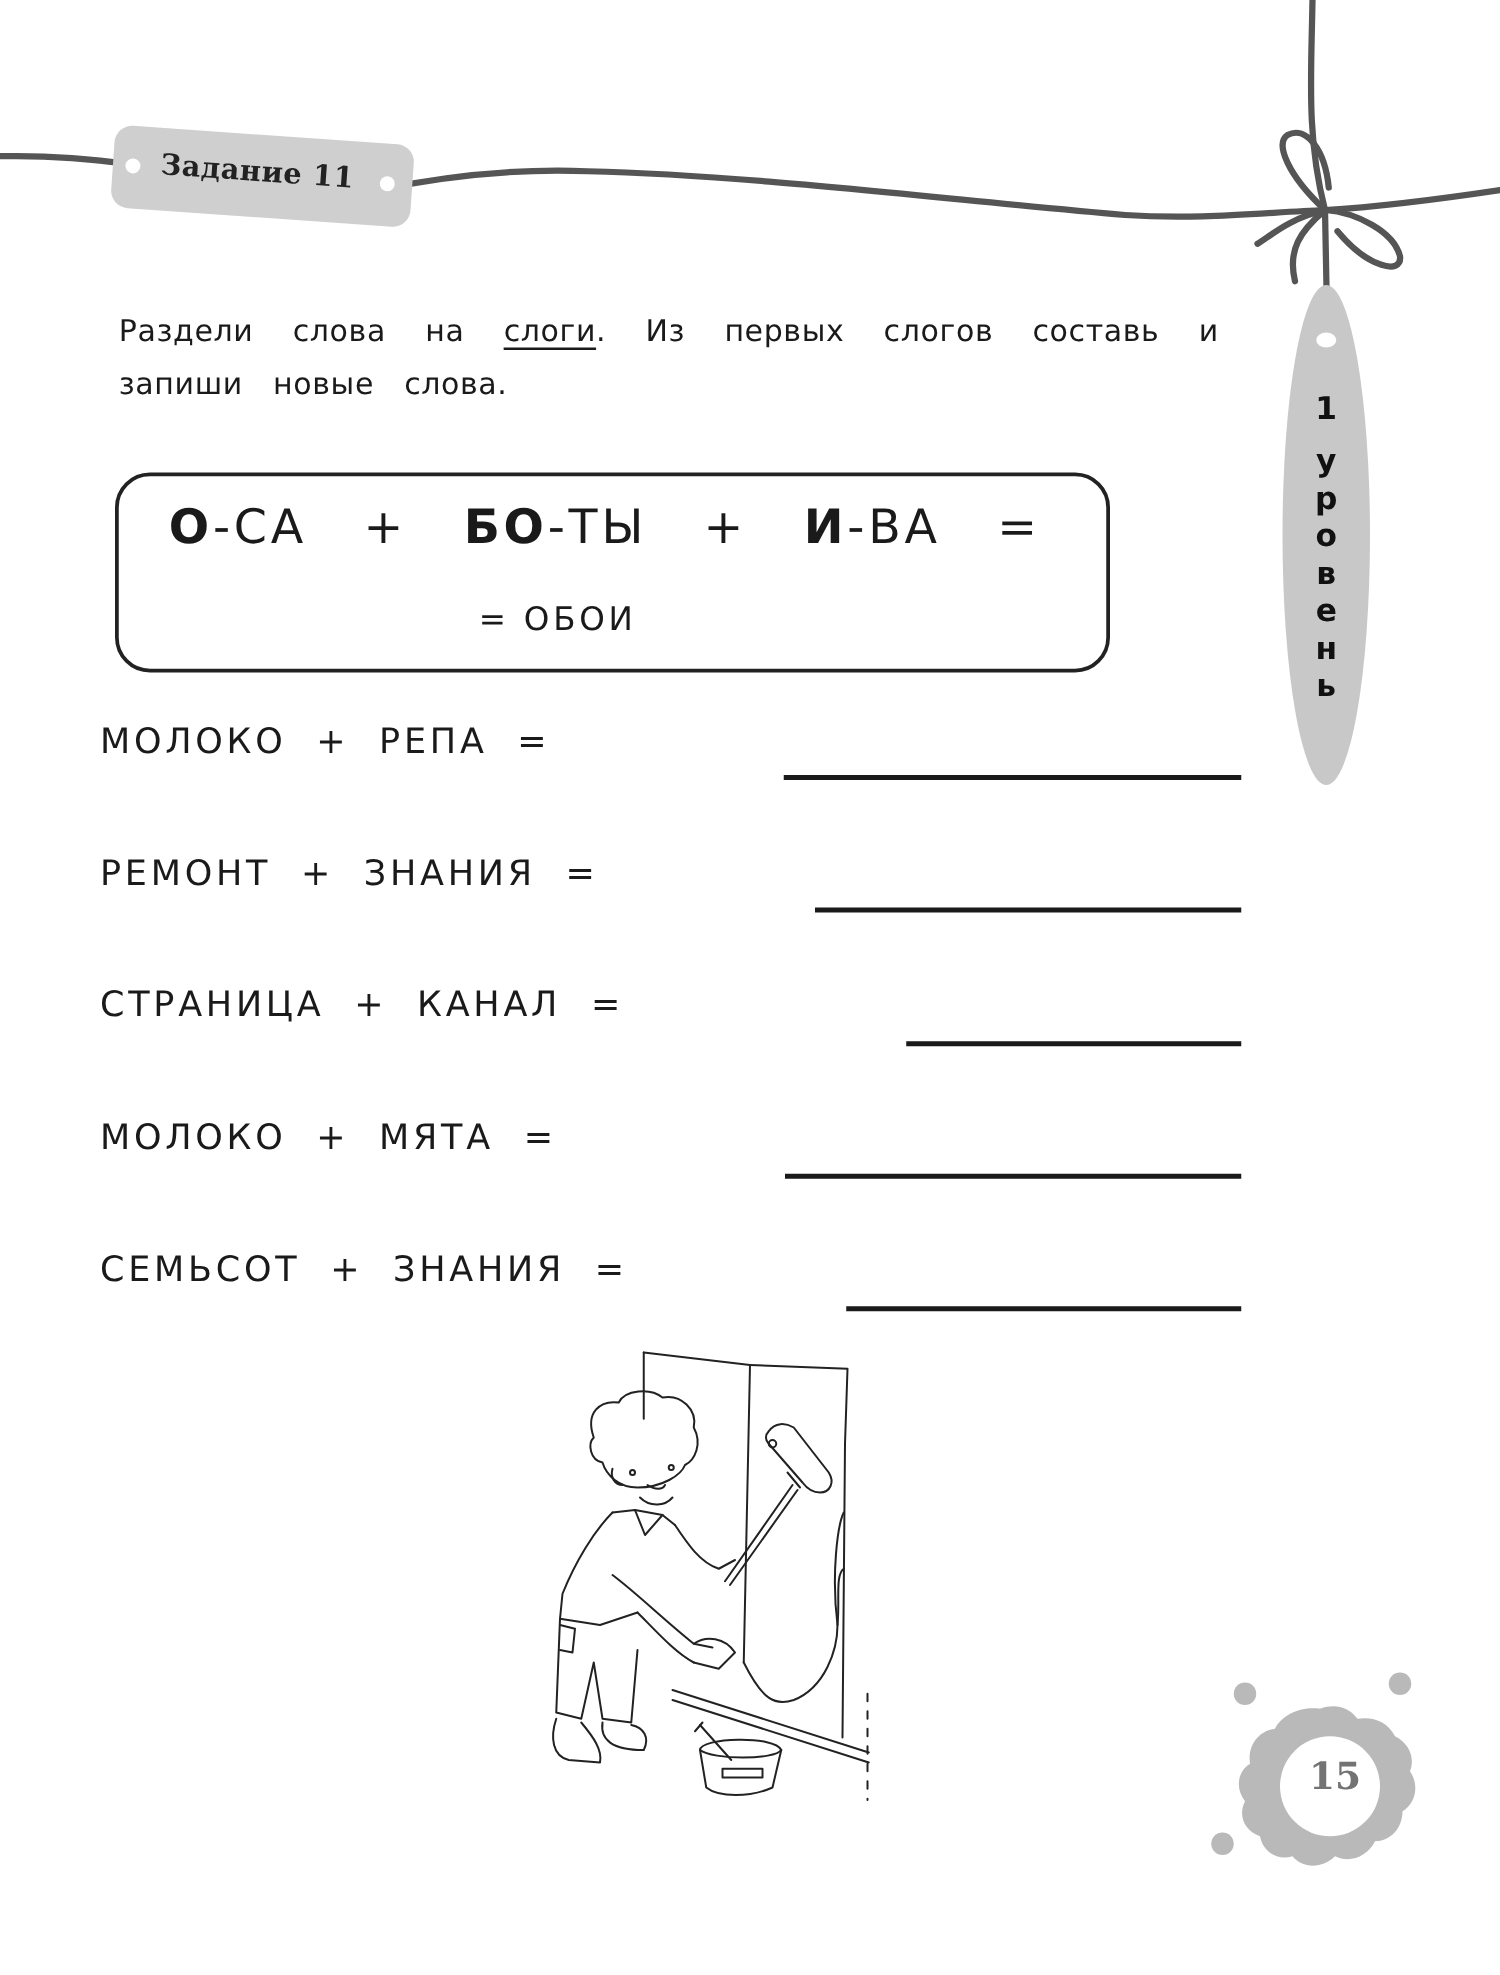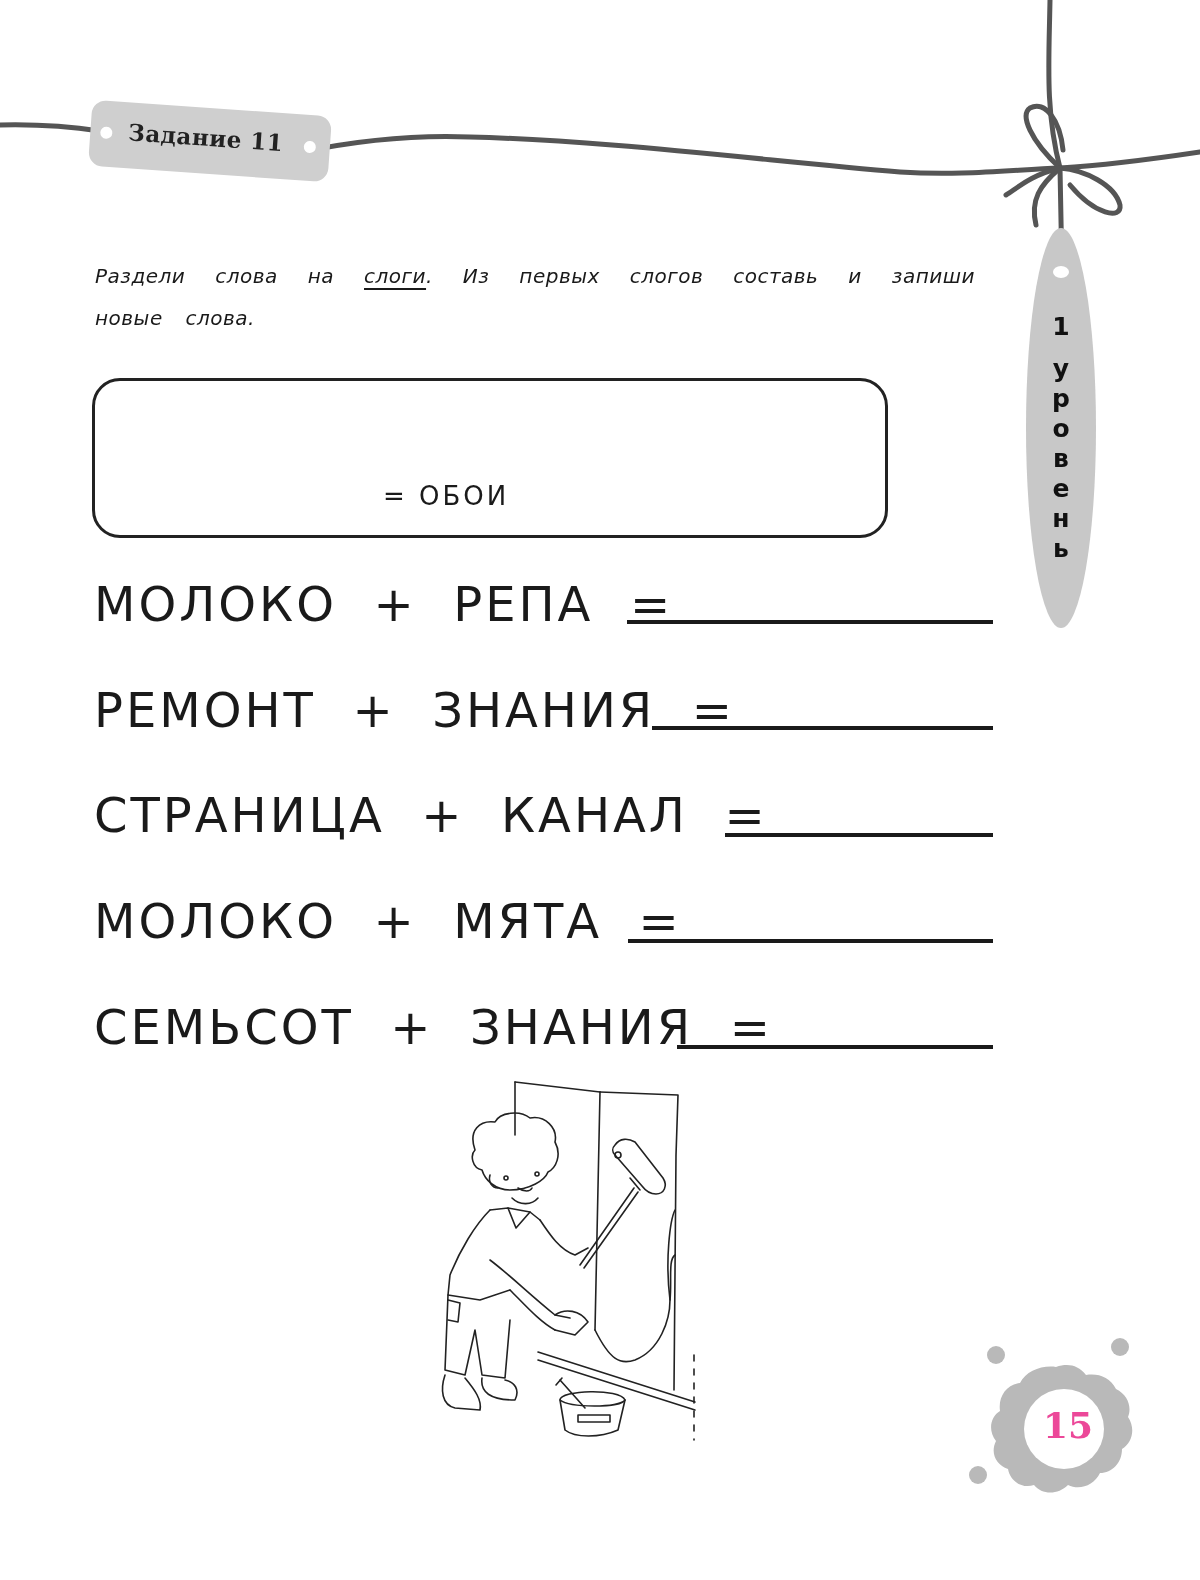--- a/index.html
+++ b/index.html
@@ -8,45 +8,45 @@
     .abs { position: absolute; }
     svg.deco { position: absolute; left: 0; top: 0; pointer-events: none; }
 
     .task-tag { left: 90px; top: 108px; width: 240px; height: 66px;
                 transform: rotate(4deg); background: #cfcfcf; border-radius: 14px; }
     .task-tag .hole { position: absolute; top: 26px; width: 12px; height: 12px;
                 border-radius: 50%; background: #fff; }
     .task-label { position: absolute; left: 38px; top: 16px; font-family: "DejaVu Serif", serif;
                 font-weight: bold; font-size: 23px; color: #222; letter-spacing: 0.5px; white-space: pre; }
 
-    .instructions { left: 95px; top: 255px; width: 880px; font-size: 20px; line-height: 42px;
-                    letter-spacing: 0.5px; word-spacing: 16px; text-align: justify; font-weight: 500; font-style: italic; }
+    .instructions { left: 95px; top: 244px; width: 880px; font-size: 24px; line-height: 42px;
+                    letter-spacing: 0.5px; word-spacing: 16px; text-align: justify; font-weight: 500; }
     .instructions u { text-decoration-thickness: 2px; text-underline-offset: 5px; }
 
     .example-box { left: 92px; top: 378px; width: 796px; height: 160px;
                    border: 3px solid #222; border-radius: 28px; box-sizing: border-box; }
     .ex-line1 { position: absolute; left: 40px; top: 18px; font-size: 38px; letter-spacing: 3px; white-space: pre; }
     .ex-line2 { position: absolute; left: 288px; top: 100px; font-size: 26px; letter-spacing: 3px; white-space: pre; }
     .ex-line1 b { font-weight: bold; }
 
     .level-tag { left: 1026px; top: 228px; width: 70px; height: 400px; border-radius: 50%;
                  background: #c8c8c8; }
     .level-tag .hole { position: absolute; left: 27px; top: 38px; width: 16px; height: 12px;
                  border-radius: 50%; background: #fff; }
     .level-text { position: absolute; left: 0; top: 84px; width: 70px; text-align: center;
                  font-weight: bold; font-size: 25px; line-height: 30px; color: #111; }
     .level-text span { display: block; }
     .level-text .num { margin-bottom: 12px; }
 
-    .row { left: 94px; font-size: 48px; letter-spacing: 3px; white-space: pre; }
+    .row { left: 80px; font-size: 28px; letter-spacing: 3px; white-space: pre; }
     .answer-line { height: 4px; background: #1a1a1a; }
 
     .page-badge { left: 966px; top: 1325px; width: 180px; height: 180px; }
     .page-num { position: absolute; left: 1038px; top: 1404px; width: 60px; text-align: center;
-                font-family: "DejaVu Serif", serif; font-weight: bold; font-size: 36px; color: #ec4899; }
+                font-family: "DejaVu Serif", serif; font-weight: bold; font-size: 30px; color: #737373; }
   </style>
 </head>
 <body>
 
 <svg class="deco" width="1200" height="1580">
   <g fill="none" stroke="#555" stroke-width="5" stroke-linecap="round">
     <path d="M0,125 C40,124 80,128 100,131"></path>
     <path d="M302,152 C360,140 420,135 470,137 C600,140 760,160 900,172 C960,176 1010,170 1060,168 C1110,165 1160,158 1200,152"></path>
     <path d="M1050,0 C1049,60 1045,110 1060,168 L1062,272"></path>
     <path d="M1060,168 C1030,140 1020,115 1030,108 C1045,100 1060,120 1063,150"></path>
@@ -58,20 +58,21 @@
 
 <div class="abs task-tag">
   <span class="hole" style="left:10px"></span>
   <span class="task-label">Задание 11</span>
   <span class="hole" style="right:14px"></span>
 </div>
 
 <div class="abs instructions"><span>Раздели слова на </span><u>слоги</u><span>. Из первых слогов составь и запиши новые слова.</span></div>
 
 <div class="abs example-box">
+  <div class="ex-line1"><b>О</b><span>-СА</span>   <span>+</span>   <b>БО</b><span>-ТЫ</span>   <span>+</span>   <b>И</b><span>-ВА</span>   <span>=</span></div>
   <div class="ex-line2">= ОБОИ</div>
 </div>
 
 <div class="abs level-tag">
   <span class="hole"></span>
   <div class="level-text">
     <span class="num">1</span>
     <span>у</span>
     <span>р</span>
     <span>о</span>

